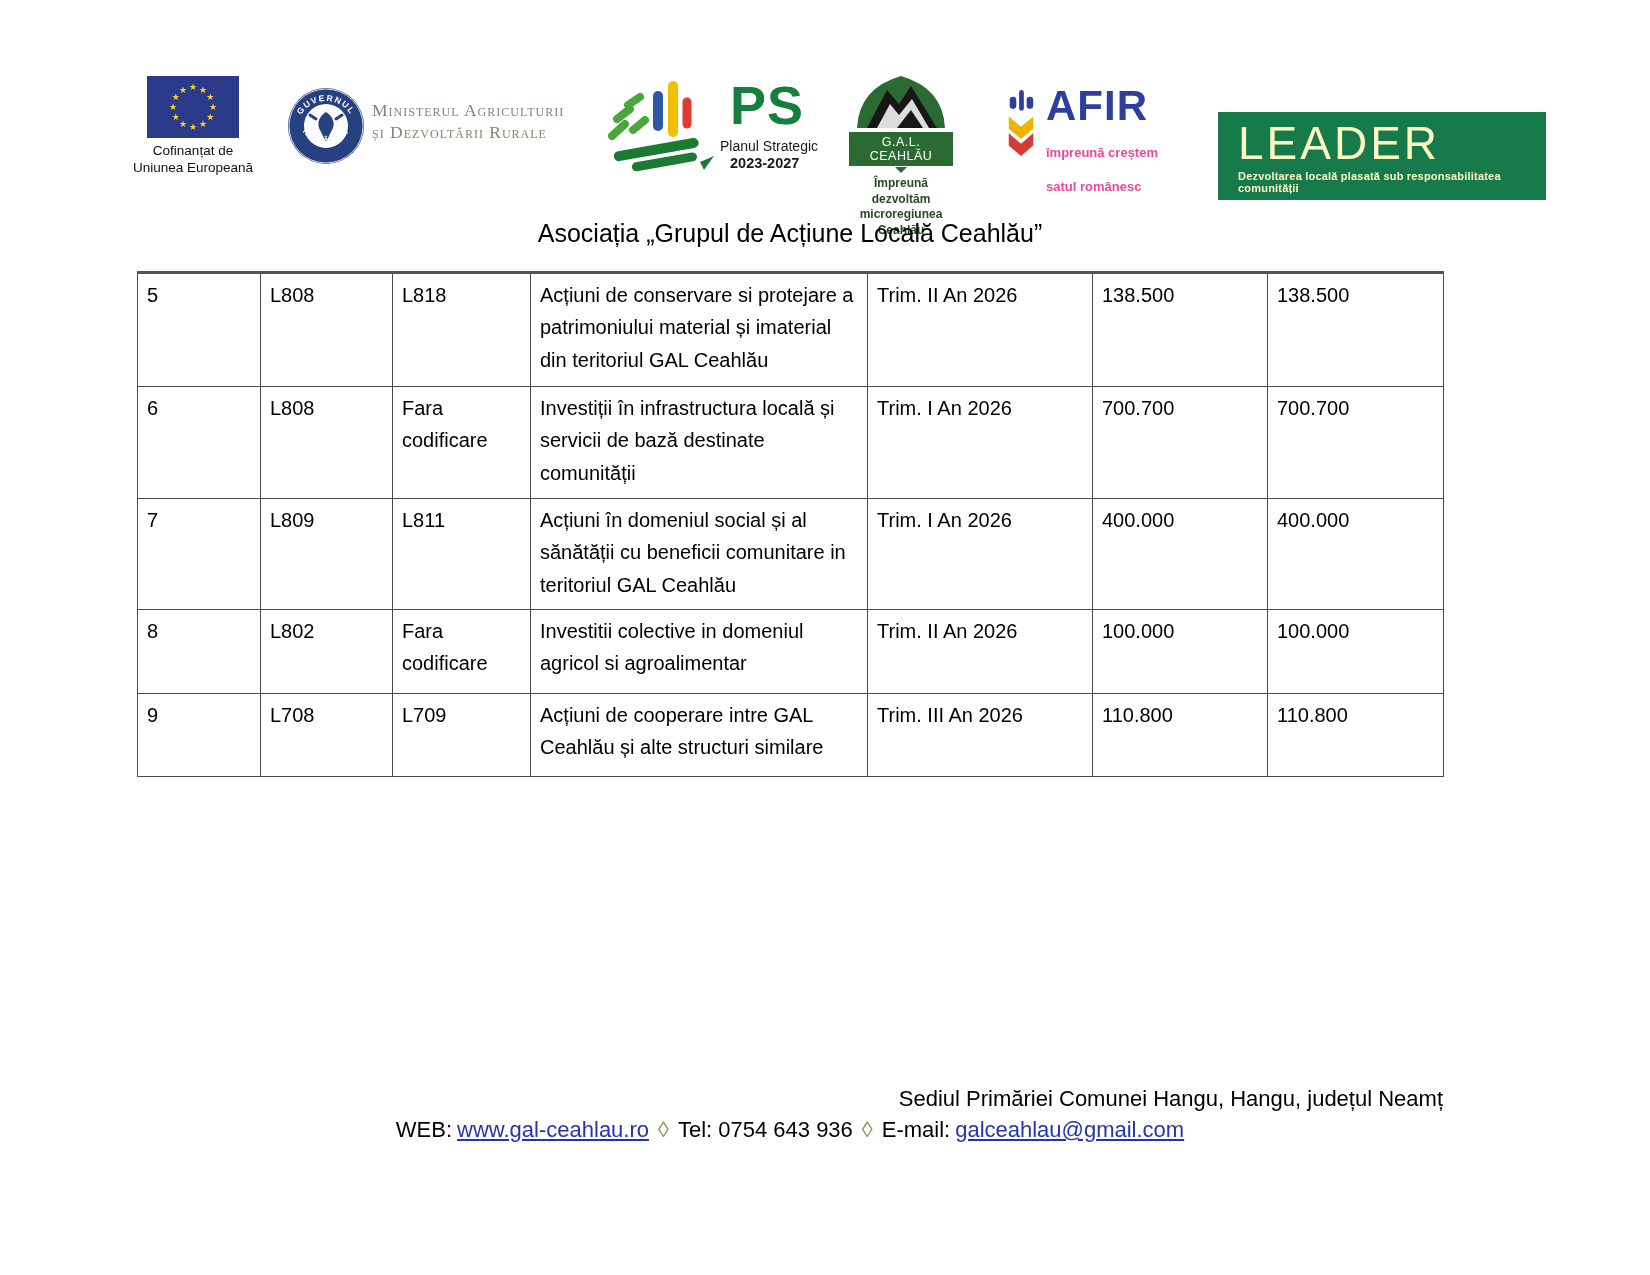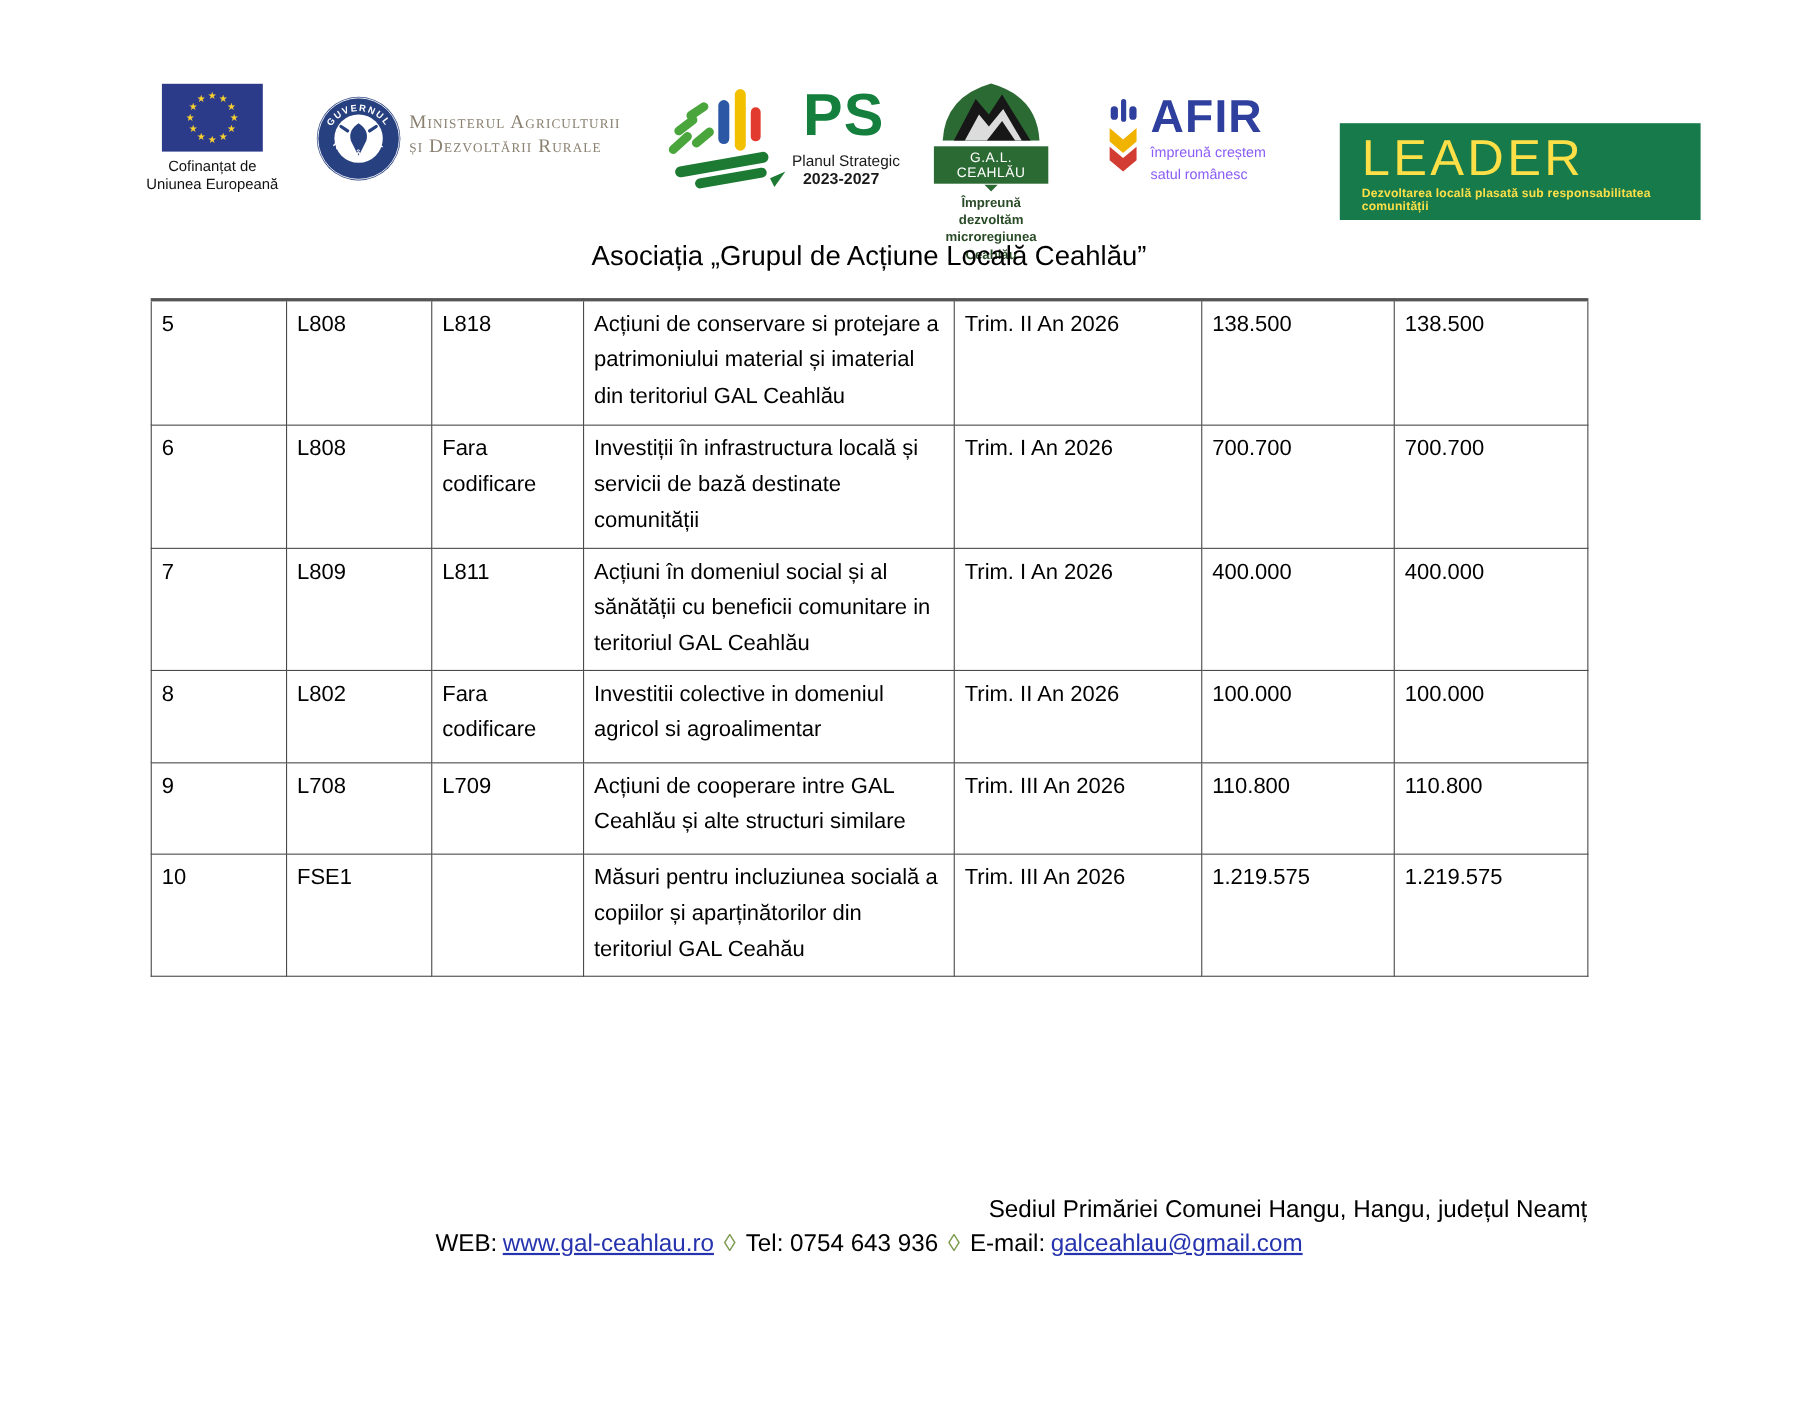--- a/index.html
+++ b/index.html
@@ -33,24 +33,24 @@
   .gal-band { background:#2c6a33; color:#fff; font-size:12.5px; font-weight:normal;
     padding:3px 2px; letter-spacing:.5px; width:104px; margin:0 auto; }
   .gal-tri { width:0; height:0; margin:1px auto 3px auto;
     border-left:6px solid transparent; border-right:6px solid transparent;
     border-top:6px solid #2c6a33; }
   .gal-caption { font-size:12px; font-weight:bold; color:#294a26; line-height:1.3; }
 
   .afir-block { left:1005px; top:86px; display:flex; align-items:flex-start; }
   .afir-text { margin-left:9px; }
   .afir-acronym { font-size:42px; font-weight:bold; color:#2e3f9e; line-height:.95; letter-spacing:1px; }
-  .afir-sub { font-size:13px; font-weight:400; color:#8b5cf6; line-height:1.1; margin-top:6px; }
+  .afir-sub { font-size:13px; font-weight:700; color:#ec4899; line-height:1.1; margin-top:20px; }
 
   .leader-block { left:1218px; top:112px; width:328px; height:88px;
-    background:#177a4b; color:#fde047; padding:7px 0 0 20px; }
+    background:#177a4b; color:#fef9c3; padding:7px 0 0 20px; }
   .leader-word { font-size:46px; font-weight:400; letter-spacing:3px; line-height:1.05; }
   .leader-sub { font-size:11px; font-weight:bold; letter-spacing:.2px; margin-top:3px; }
 
   
   .page-title { position:absolute; left:137px; top:219px; width:1306px;
     text-align:center; font-size:25px; color:#000; }
 
   
   .doc-table { position:absolute; left:137px; top:271px; width:1306px;
     border-collapse:collapse; table-layout:fixed; font-size:20px;
@@ -231,29 +231,20 @@
     </tr>
     <tr style="height:83px">
       <td>9</td>
       <td>L708</td>
       <td>L709</td>
       <td>Acțiuni de cooperare intre GAL Ceahlău și alte structuri similare</td>
       <td>Trim. III An 2026</td>
       <td>110.800</td>
       <td>110.800</td>
     </tr>
-    <tr style="height:111px">
-      <td>10</td>
-      <td>FSE1</td>
-      <td></td>
-      <td>Măsuri pentru incluziunea socială a copiilor și aparținătorilor din teritoriul GAL Ceahău</td>
-      <td>Trim. III An 2026</td>
-      <td>1.219.575</td>
-      <td>1.219.575</td>
-    </tr>
   </tbody>
 </table>
 
 <div class="footer-line1">Sediul Primăriei Comunei Hangu, Hangu, județul Neamț</div>
 
 <div class="footer-line2">
   <span class="footer-label">WEB:</span><a class="link">www.gal-ceahlau.ro</a><span class="diamond">◊</span><span>Tel: 0754 643 936</span><span class="diamond">◊</span><span class="footer-label">E-mail:</span><a class="link">galceahlau@gmail.com</a>
 </div>
 
 </body></html>

